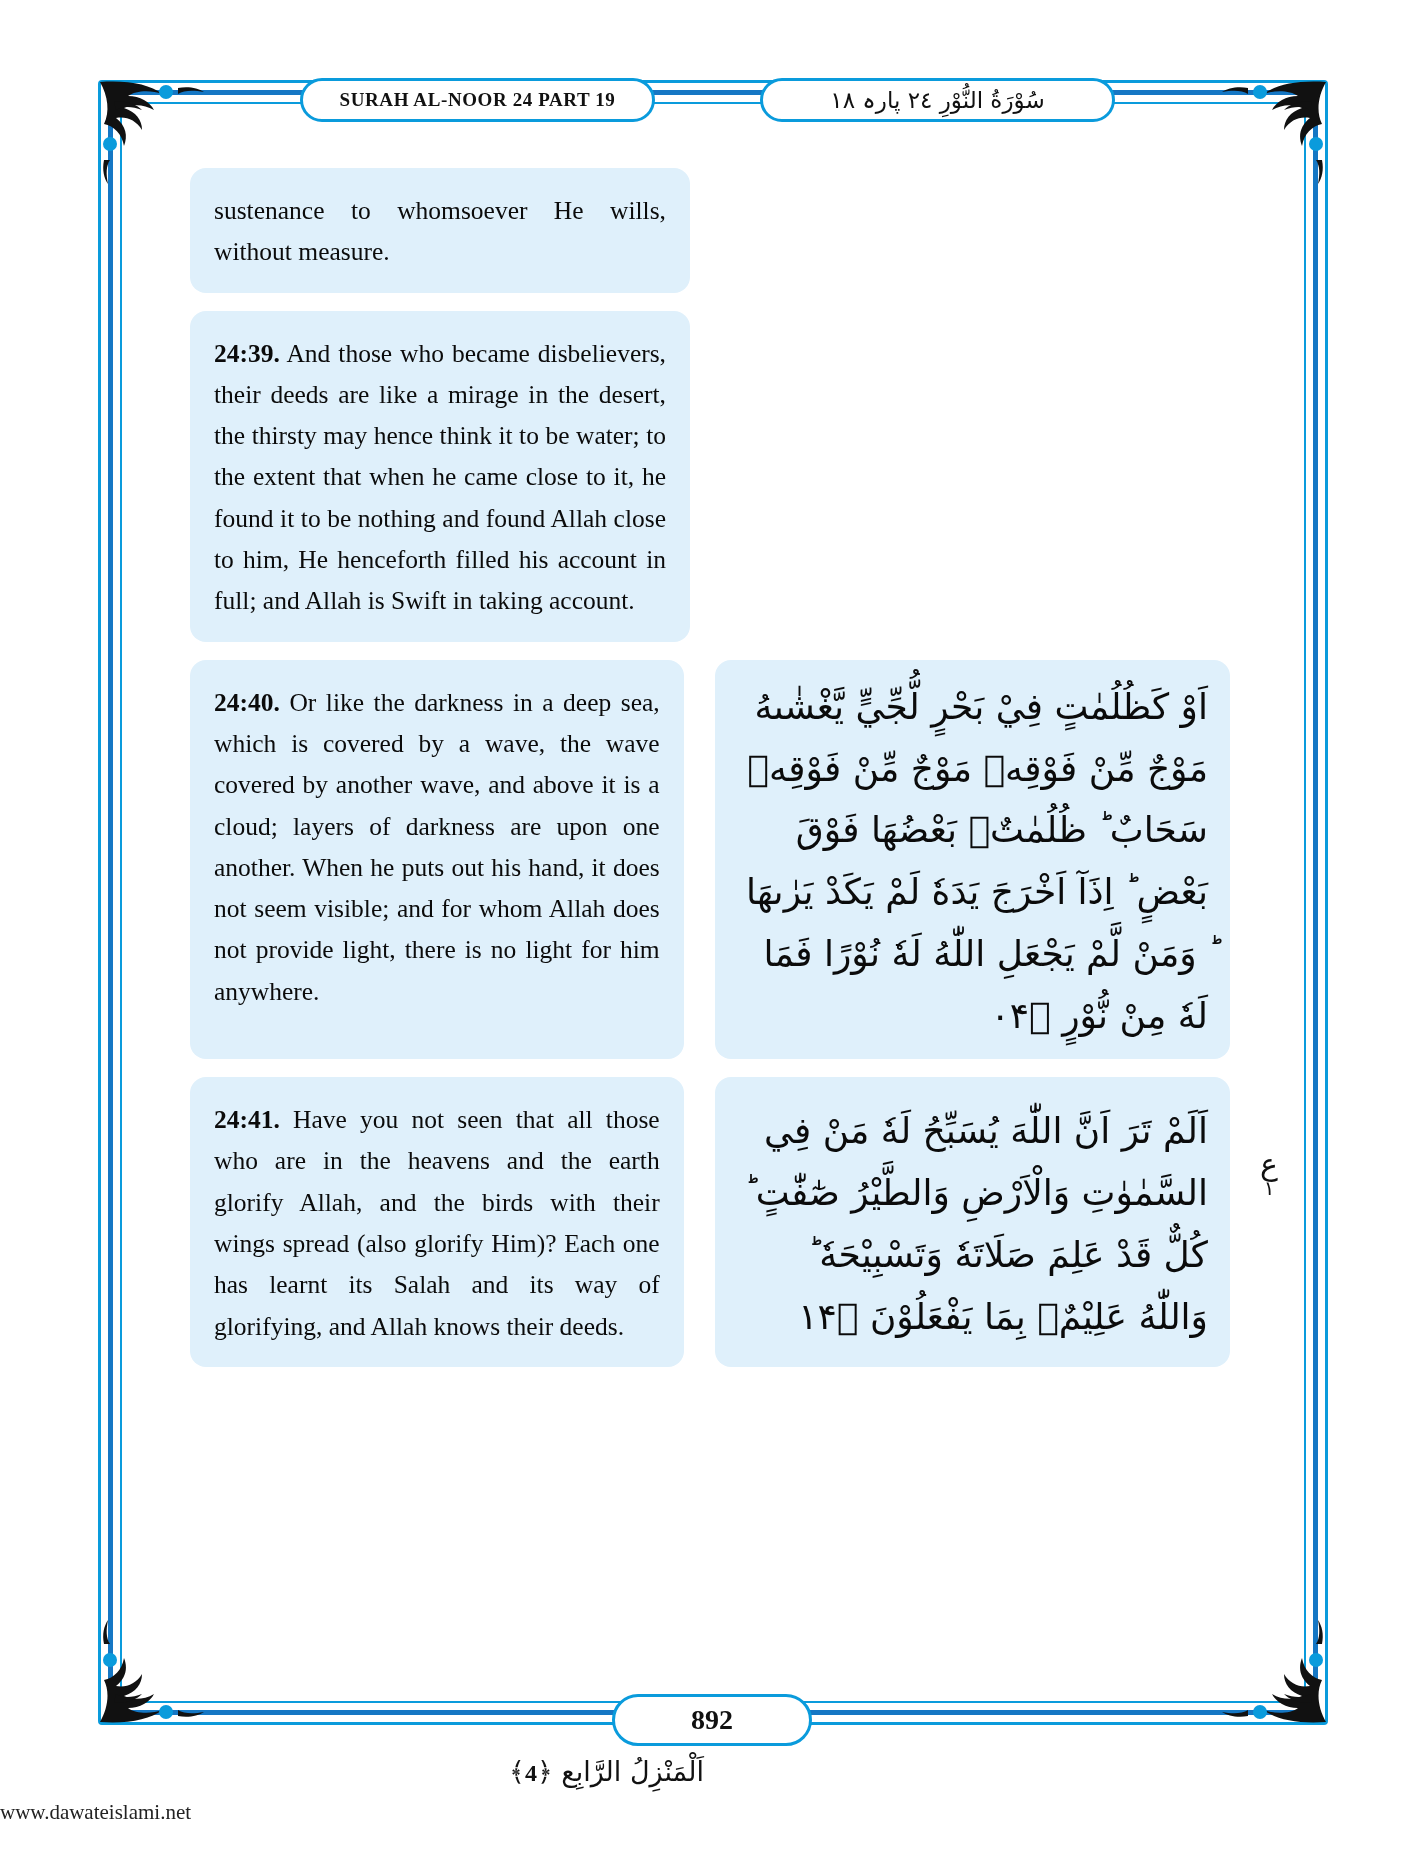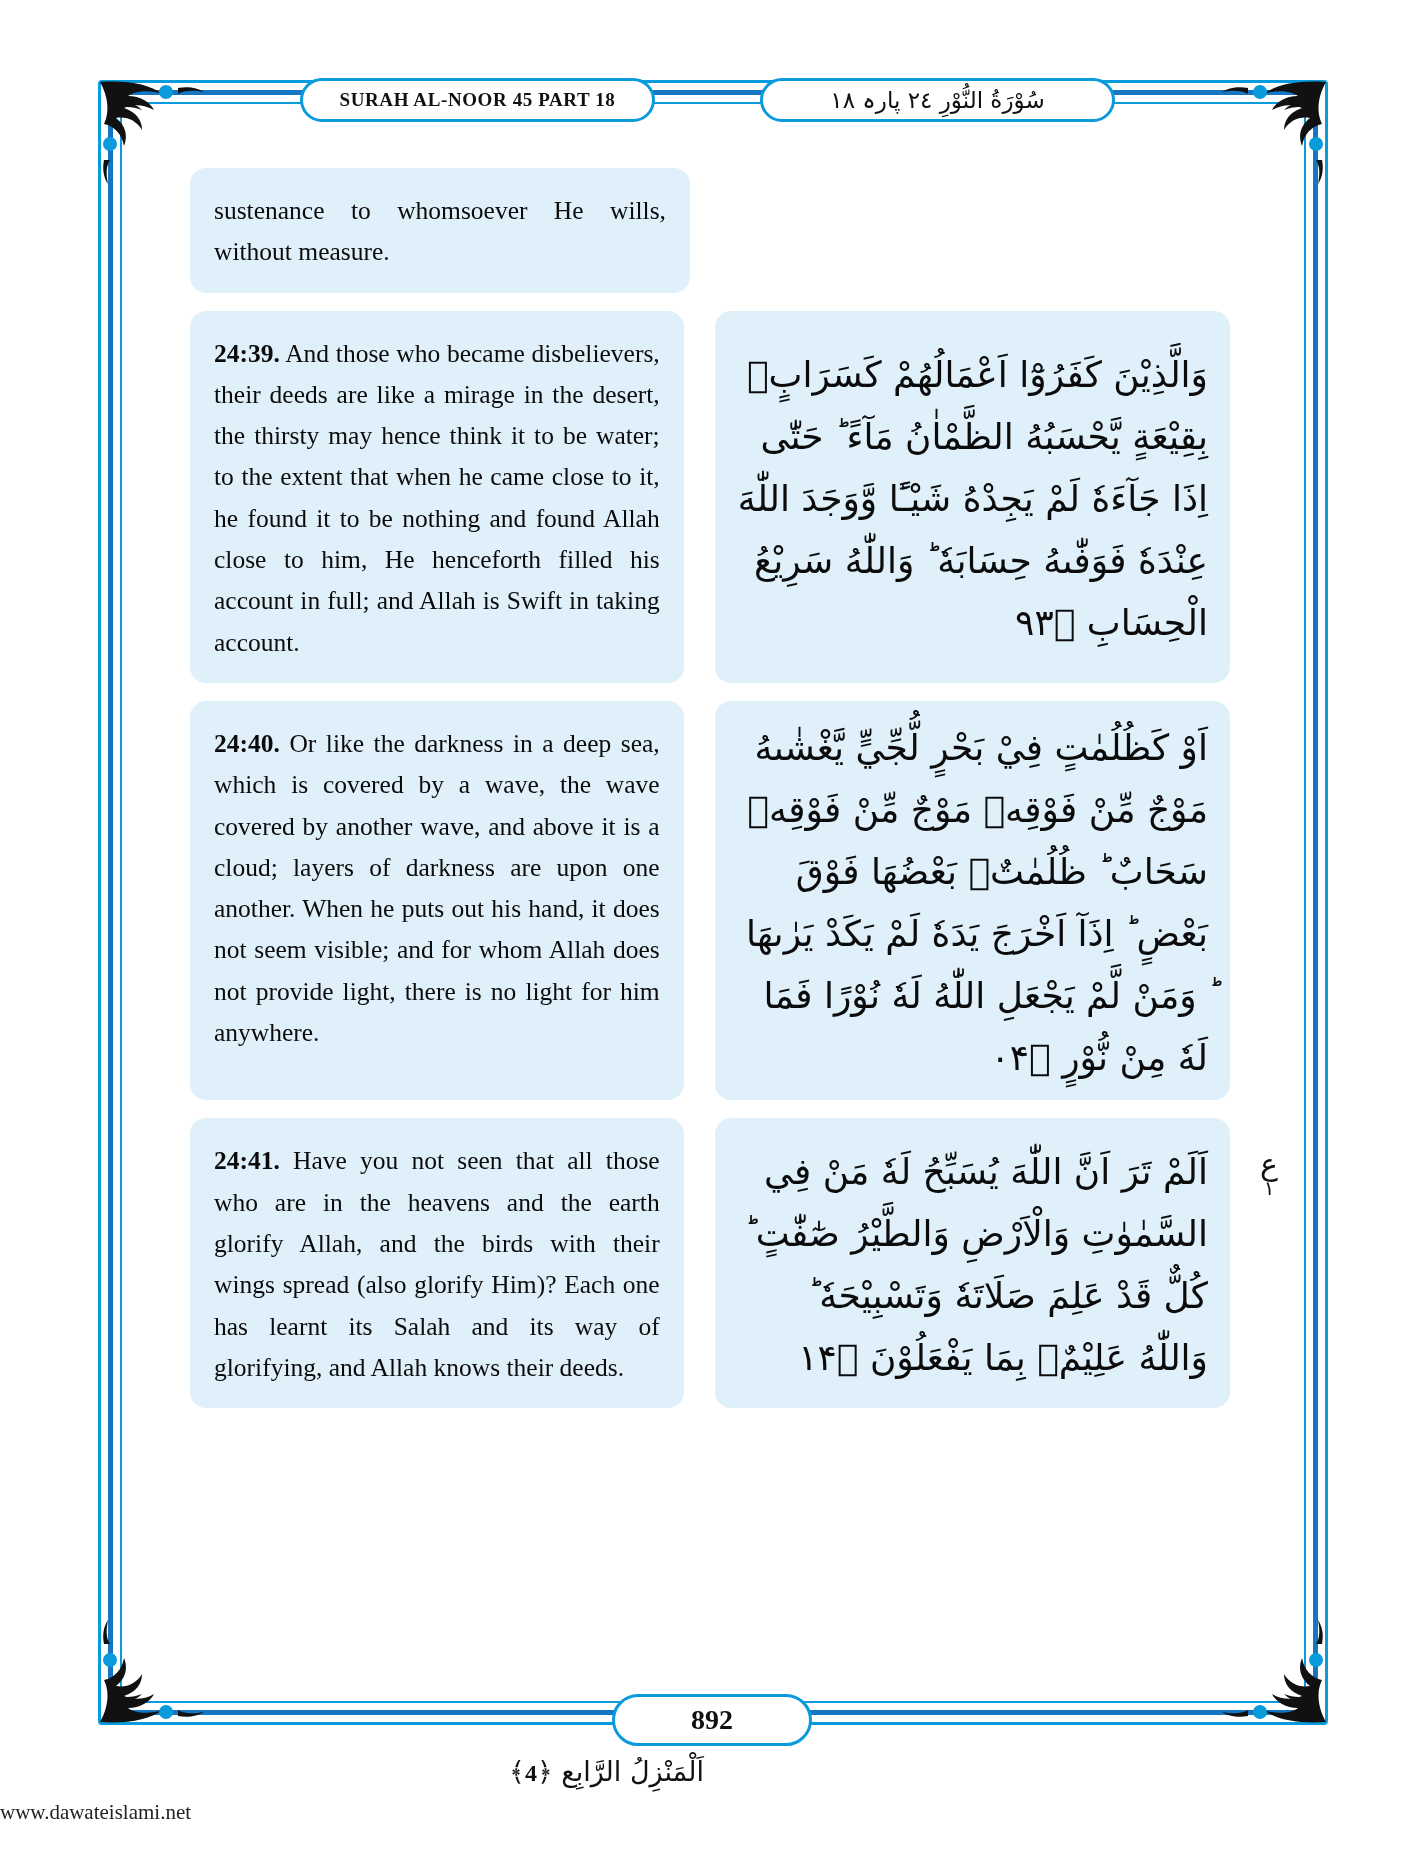--- a/index.html
+++ b/index.html
@@ -269,21 +269,21 @@
       <path d="M22 28 C 34 26, 44 30, 50 36 C 40 32, 30 32, 24 36 Z" fill="#111"></path>
       <circle cx="74" cy="18" r="7" fill="#0a9bdc"></circle>
       <circle cx="18" cy="70" r="7" fill="#0a9bdc"></circle>
       <path d="M86 14 C 96 12, 106 14, 112 18 C 102 16, 92 16, 86 20 Z" fill="#111"></path>
       <path d="M12 86 C 10 96, 12 104, 16 110 C 14 100, 14 92, 18 86 Z" fill="#111"></path>
     </svg>
   </div>
 
   <div class="header-band">
     <div class="plaque plaque-left">
-      <span class="surah-label">SURAH AL-NOOR 45 PART 18</span>
+      <span class="surah-label">SURAH AL-NOOR 24 PART 19</span>
     </div>
     <div class="plaque plaque-right">
       <span class="surah-label-ar">سُوْرَةُ النُّوْرِ ٢٤ پارہ ١٨</span>
     </div>
   </div>
 
   <div class="content">
 
     <div class="row">
       <div class="cell cell-en">
@@ -291,23 +291,20 @@
       </div>
     </div>
 
     <div class="row">
       <div class="cell cell-en">
         <div class="en-text">
           <span class="vnum">24:39.</span>
           <span>And those who became disbelievers, their deeds are like a mirage in the desert, the thirsty may hence think it to be water; to the extent that when he came close to it, he found it to be nothing and found Allah close to him, He henceforth filled his account in full; and Allah is Swift in taking account.</span>
         </div>
       </div>
-      <div class="cell cell-ar">
-        <div class="ar-text ar-small">وَالَّذِيْنَ كَفَرُوْٓا اَعْمَالُهُمْ كَسَرَابٍۭ بِقِيْعَةٍ يَّحْسَبُهُ الظَّمْاٰنُ مَآءً ؕ حَتّٰى اِذَا جَآءَهٗ لَمْ يَجِدْهُ شَيْـًٔا وَّوَجَدَ اللّٰهَ عِنْدَهٗ فَوَفّٰىهُ حِسَابَهٗ ؕ وَاللّٰهُ سَرِيْعُ الْحِسَابِ ۝۳۹</div>
-      </div>
     </div>
 
     <div class="row">
       <div class="cell cell-en">
         <div class="en-text">
           <span class="vnum">24:40.</span>
           <span>Or like the darkness in a deep sea, which is covered by a wave, the wave covered by another wave, and above it is a cloud; layers of darkness are upon one another. When he puts out his hand, it does not seem visible; and for whom Allah does not provide light, there is no light for him anywhere.</span>
         </div>
       </div>
       <div class="cell cell-ar">

